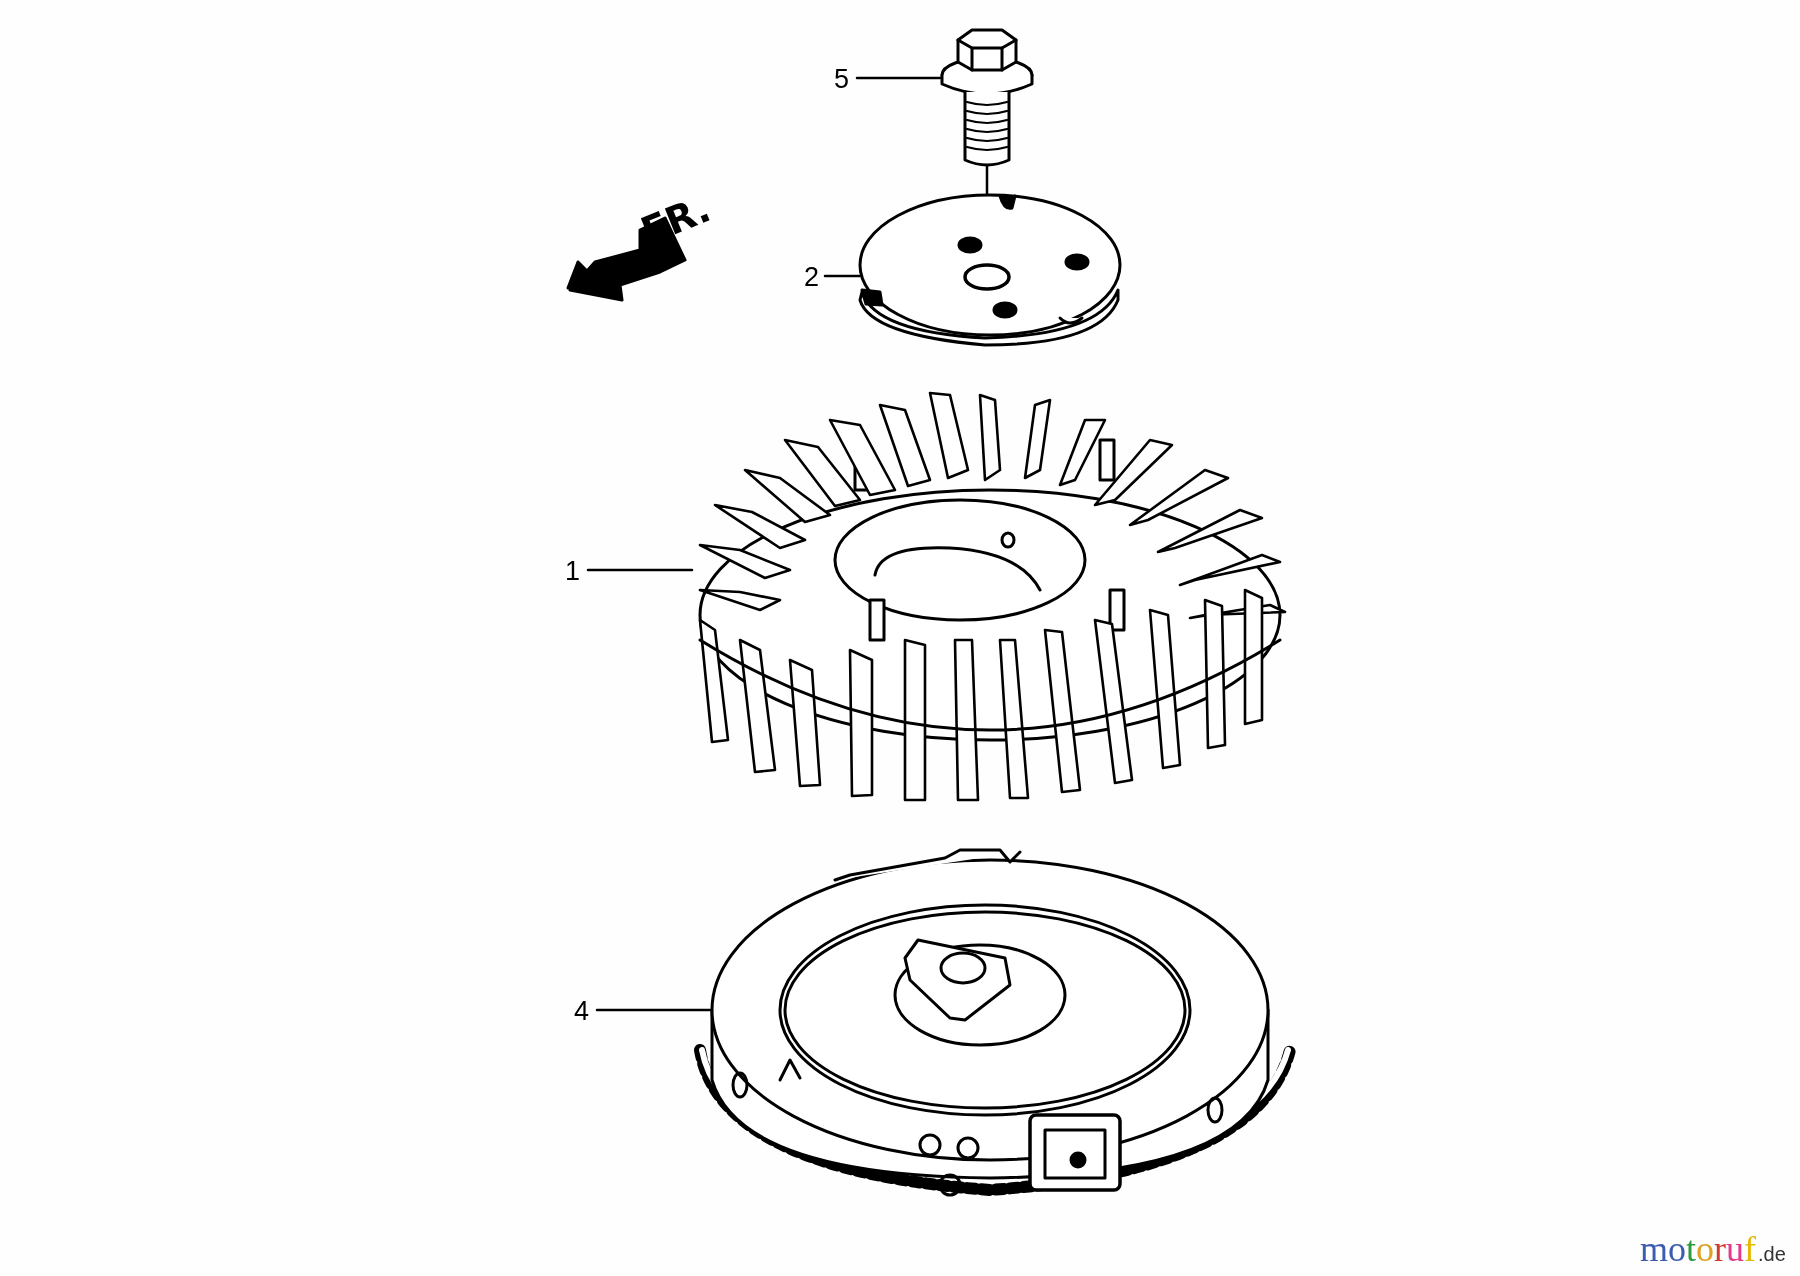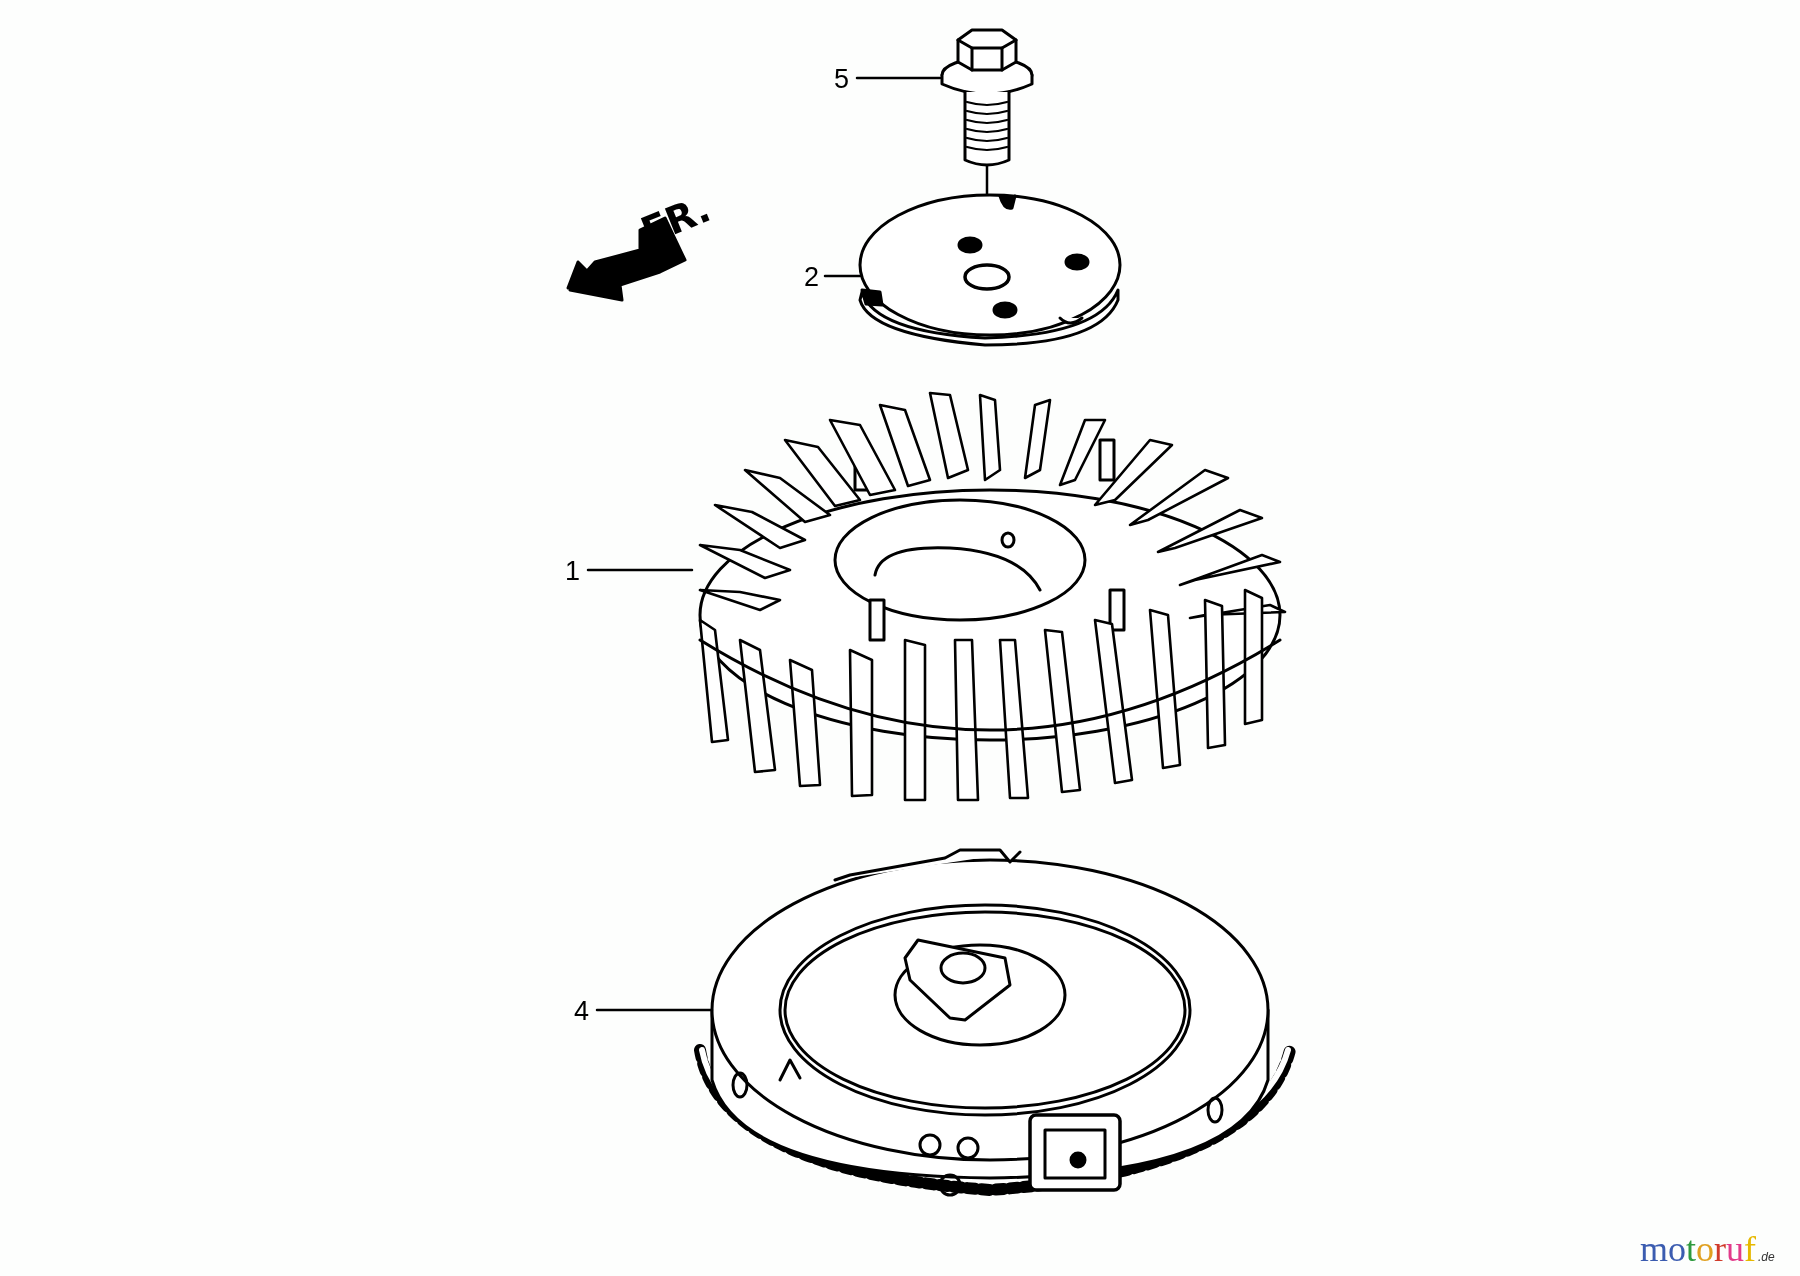--- a/index.html
+++ b/index.html
@@ -1,21 +1,21 @@
 <!DOCTYPE html>
 <html><head>
 <meta charset="utf-8">
 <style>
   html, body { margin:0; padding:0; background:#fdfefd; }
   body { width:1800px; height:1276px; position:relative; overflow:hidden; font-family:"Liberation Sans", sans-serif; }
   .canvas { position:absolute; left:0; top:0; width:1800px; height:1276px; }
   .callout-label { position:absolute; font-family:"Liberation Sans", sans-serif; font-size:27px; color:#000; line-height:1; }
   .watermark { position:absolute; left:1640px; top:1228px; font-family:"Liberation Serif", serif; font-size:36px; letter-spacing:0px; white-space:nowrap; }
   .watermark span { display:inline-block; }
-  .watermark .tld { font-family:"Liberation Sans", sans-serif; font-size:12px; color:#333; margin-left:2px;font-style:italic; }
+  .watermark .tld { font-family:"Liberation Sans", sans-serif; font-size:20px; color:#333; margin-left:2px; }
 </style>
 </head>
 <body>
 
 <svg class="canvas" viewBox="0 0 1800 1276" xmlns="http://www.w3.org/2000/svg" fill="none" stroke="#000" stroke-width="3" stroke-linejoin="round" stroke-linecap="round">
 
   <g>
     <path d="M570 290 L595 262 L640 250 L640 230 L665 218 L685 260 L660 272 L620 285 L622 300 Z" fill="#000" stroke="#000"></path>
     <path d="M568 288 L578 262 L598 282 Z" fill="#000" stroke="#000"></path>
     <text x="645" y="240" transform="rotate(-22 660 235)" font-family="DejaVu Sans, sans-serif" font-weight="bold" font-size="38" fill="#000" stroke="none">FR.</text>

